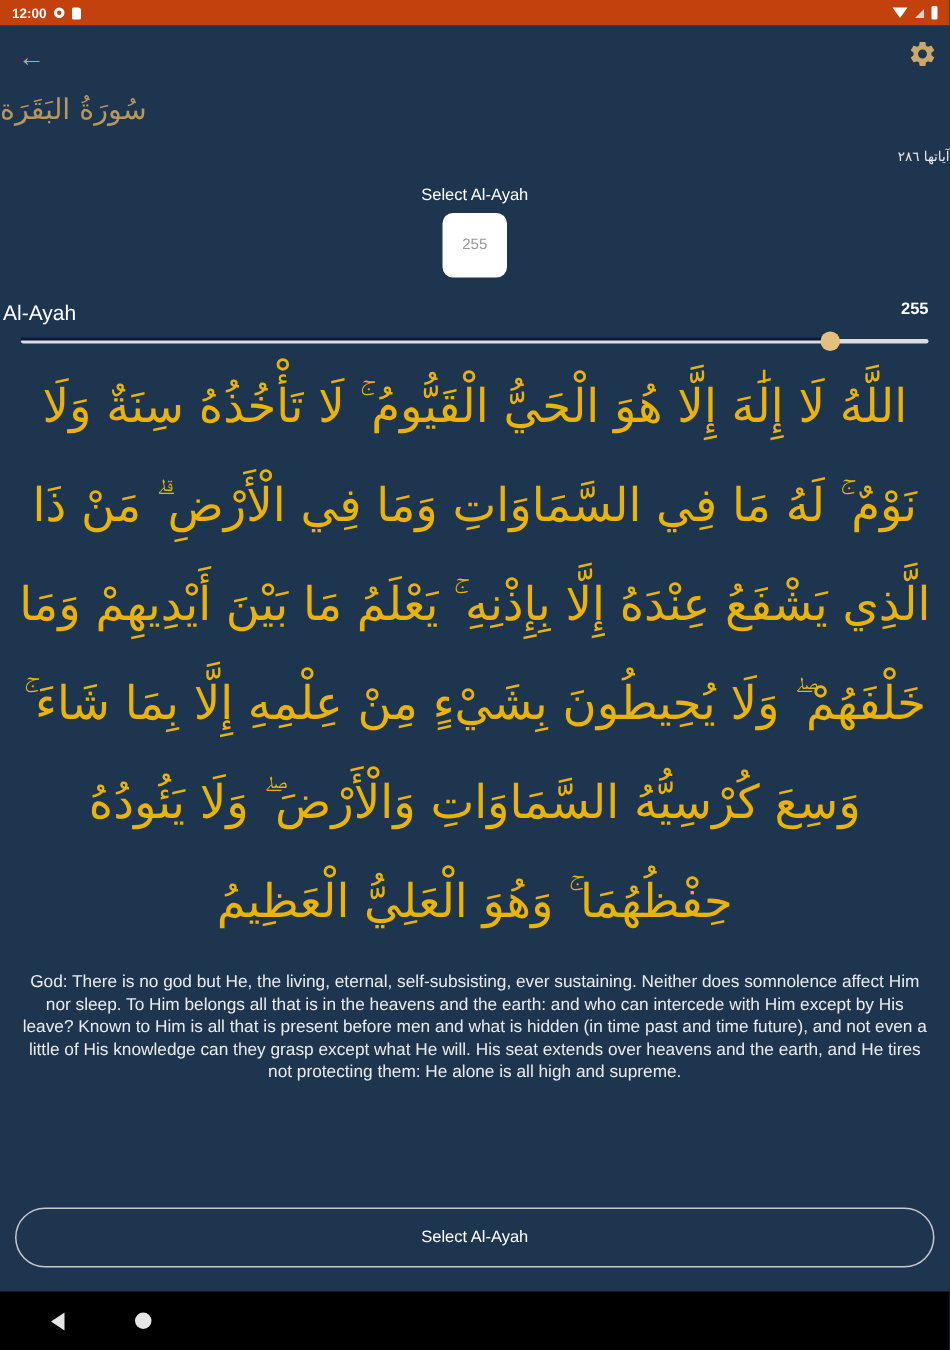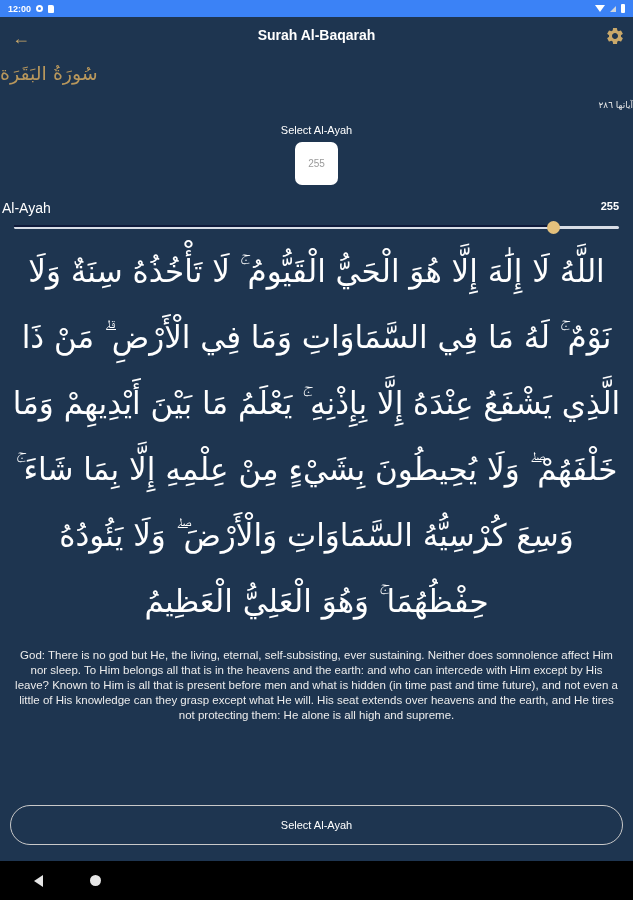--- a/index.html
+++ b/index.html
@@ -5,21 +5,21 @@
     html, body { margin: 0; padding: 0; }
     body {
       width: 633px; height: 900px; overflow: hidden;
       background: #1e3550;
       font-family: "Liberation Sans", sans-serif;
       color: #ffffff;
       position: relative;
     }
     .status-bar {
       position: absolute; left: 0; top: 0; width: 633px; height: 17px;
-      background: #3b82f6;
+      background: #c2410c;
       display: flex; align-items: center; justify-content: space-between;
       padding: 0 8px; box-sizing: border-box;
       font-size: 9px; font-weight: bold; color: #fff;
     }
     .status-left, .status-right { display: flex; align-items: center; gap: 5px; }
     .sb-gear { width: 7px; height: 7px; border-radius: 50%; border: 2px solid #fff; box-sizing: border-box; }
     .sb-sd { width: 6px; height: 8px; background: #fff; border-radius: 1px 2px 1px 1px; }
     .sb-wifi { width: 0; height: 0; border-left: 5px solid transparent; border-right: 5px solid transparent; border-top: 7px solid #fff; }
     .sb-signal { width: 0; height: 0; border-left: 6px solid transparent; border-bottom: 6px solid #cfd6de; }
     .sb-battery { width: 4px; height: 9px; background: #fff; border-radius: 1px; }
@@ -75,21 +75,21 @@
     }
     .slider-thumb {
       position: absolute; top: 221px; width: 13px; height: 13px; border-radius: 50%;
       background: #e3c07c; cursor: pointer;
     }
 
     .arabic-text {
       position: absolute; left: 10px; right: 10px; top: 238px;
       direction: rtl; text-align: center;
       font-family: "DejaVu Sans", sans-serif; font-size: 31px; line-height: 66px;
-      color: #ffffff;
+      color: #eab308;
       text-align-last: center;
     }
 
     .translation {
       position: absolute; left: 14px; right: 14px; top: 648px;
       text-align: center; font-size: 11.5px; line-height: 15px; color: #ececec;
     }
 
     .select-btn {
       position: absolute; left: 10px; top: 805px; width: 613px; height: 40px;
@@ -124,21 +124,20 @@
     <span class="sb-wifi"></span>
     <span class="sb-signal"></span>
     <span class="sb-battery"></span>
   </div>
 </div>
 
 <div class="app-bar">
   <div class="back-btn">
     <span>←</span>
   </div>
-  <div class="app-title">Surah Al-Baqarah</div>
   <div class="settings-btn">
     <svg width="20" height="20" viewBox="0 0 24 24">
       <path fill="#c9a86a" d="M19.14 12.94c.04-.3.06-.61.06-.94s-.02-.64-.07-.94l2.03-1.58a.49.49 0 0 0 .12-.61l-1.92-3.32a.49.49 0 0 0-.59-.22l-2.39.96c-.5-.38-1.03-.7-1.62-.94l-.36-2.54a.48.48 0 0 0-.48-.41h-3.84c-.24 0-.43.17-.47.41l-.36 2.54c-.59.24-1.13.57-1.62.94l-2.39-.96a.48.48 0 0 0-.59.22L2.74 8.87a.47.47 0 0 0 .12.61l2.03 1.58c-.05.3-.07.62-.07.94s.02.64.07.94l-2.03 1.58a.49.49 0 0 0-.12.61l1.92 3.32c.12.22.37.29.59.22l2.39-.96c.5.38 1.03.7 1.62.94l.36 2.54c.05.24.24.41.48.41h3.84c.24 0 .44-.17.47-.41l.36-2.54c.59-.24 1.13-.56 1.62-.94l2.39.96c.22.08.47 0 .59-.22l1.92-3.32c.12-.22.07-.47-.12-.61l-2.01-1.58zM12 15.6c-1.98 0-3.6-1.62-3.6-3.6s1.62-3.6 3.6-3.6 3.6 1.62 3.6 3.6-1.62 3.6-3.6 3.6z"></path>
     </svg>
   </div>
 </div>
 
 <div class="surah-name">سُورَةُ البَقَرَة</div>
 <div class="ayat-count">آياتها ٢٨٦</div>
 <div class="select-label">Select Al-Ayah</div>

